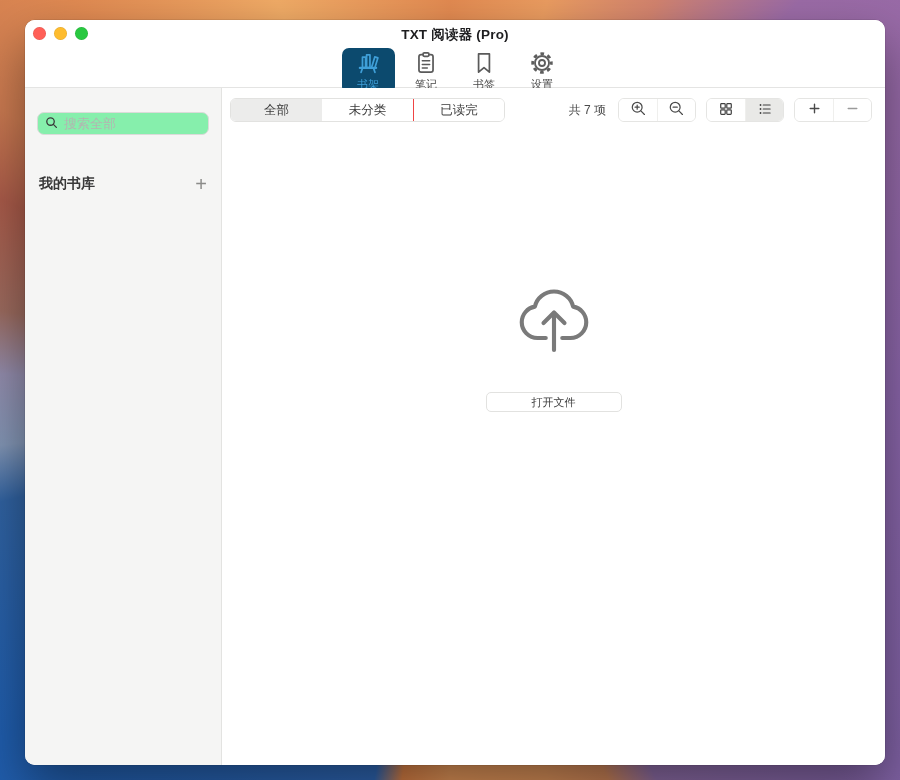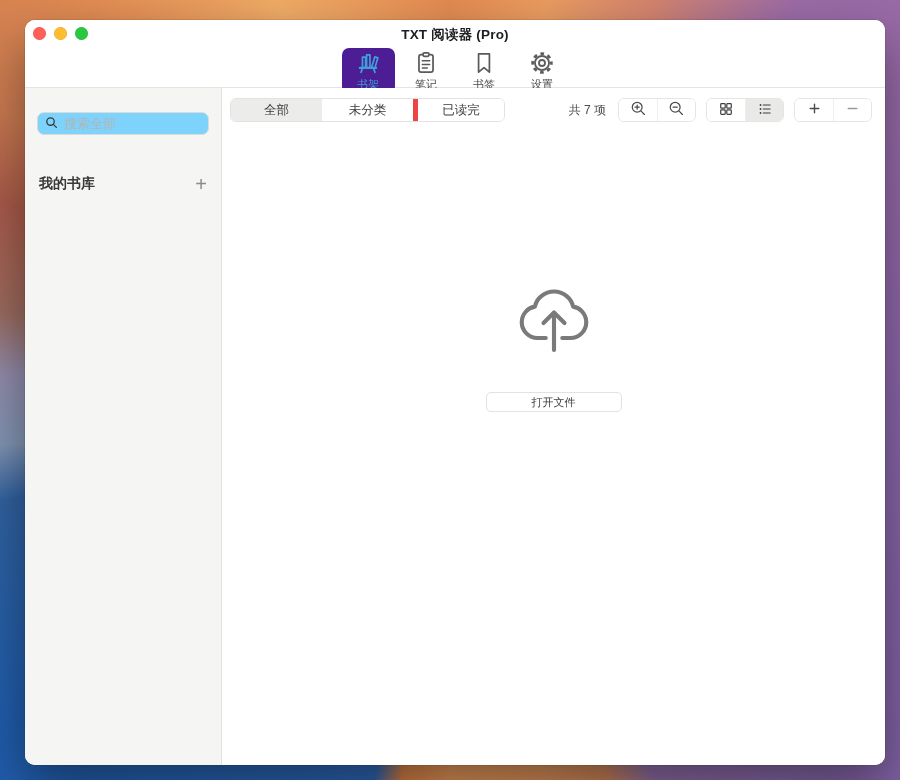--- a/index.html
+++ b/index.html
@@ -47,36 +47,36 @@
   }
 
   .tabrow {
     position:absolute; top:28px; left:0; right:0;
     display:flex; justify-content:center; gap:5px;
   }
   .tab {
     width:53px; height:46px; border-radius:7px; cursor:pointer;
     display:flex; flex-direction:column; align-items:center; justify-content:center; gap:1px;
   }
-  .tab.selected { background:#4c1d95; }
+  .tab.selected { background:#0c4a6e; }
   .tab .tab-label { font-size:11px; color:#4a4a4a; }
   .tab.selected .tab-label { color:#3f9fd8; }
   .tab svg { display:block; }
 
   
   .winbody { flex:1; display:flex; min-height:0; }
 
   
   .sidebar {
     width:197px; flex:0 0 auto; background:#f5f5f4; border-right:1px solid #e3e3e1;
     padding:24px 12px 0 12px;
   }
   .searchbox {
     display:flex; align-items:center; gap:6px;
-    height:23px; background:#7dd3fc; border:1px solid #dbdbd9; border-radius:7px;
+    height:23px; background:#86efac; border:1px solid #dbdbd9; border-radius:7px;
     padding:0 7px;
   }
   .searchbox input {
     border:none; outline:none; background:transparent; width:100%;
     font-size:13px; color:#3c3c3c; font-family:"Liberation Sans", sans-serif;
   }
   .searchbox input::placeholder { color:#b4b4b1; }
   .library-row {
     margin-top:40px; display:flex; align-items:center; justify-content:space-between;
     padding:0 2px;
@@ -96,21 +96,21 @@
   }
   .segmented {
     display:flex; height:24px; border:1px solid #e2e2e0; border-radius:6px;
     overflow:hidden; background:#ffffff;
   }
   .segment {
     width:91px; display:flex; align-items:center; justify-content:center;
     font-size:12.5px; color:#3a3a3a; cursor:pointer; background:#ffffff;
   }
   .segment.selected { background:#ececeb; }
-  .segment.div-left { border-left:5px solid #ef4444; }
+  .segment.div-left { border-left:1px solid #ef4444; }
 
   .right-cluster { margin-left:auto; display:flex; align-items:center; gap:10px; }
   .item-count { font-size:12px; color:#4a4a4a; margin-right:2px; white-space:nowrap; }
 
   .btn-group {
     display:flex; height:24px; border:1px solid #e5e5e3; border-radius:6px;
     overflow:hidden; background:#ffffff;
   }
   .gbtn {
     width:38px; display:flex; align-items:center; justify-content:center;

